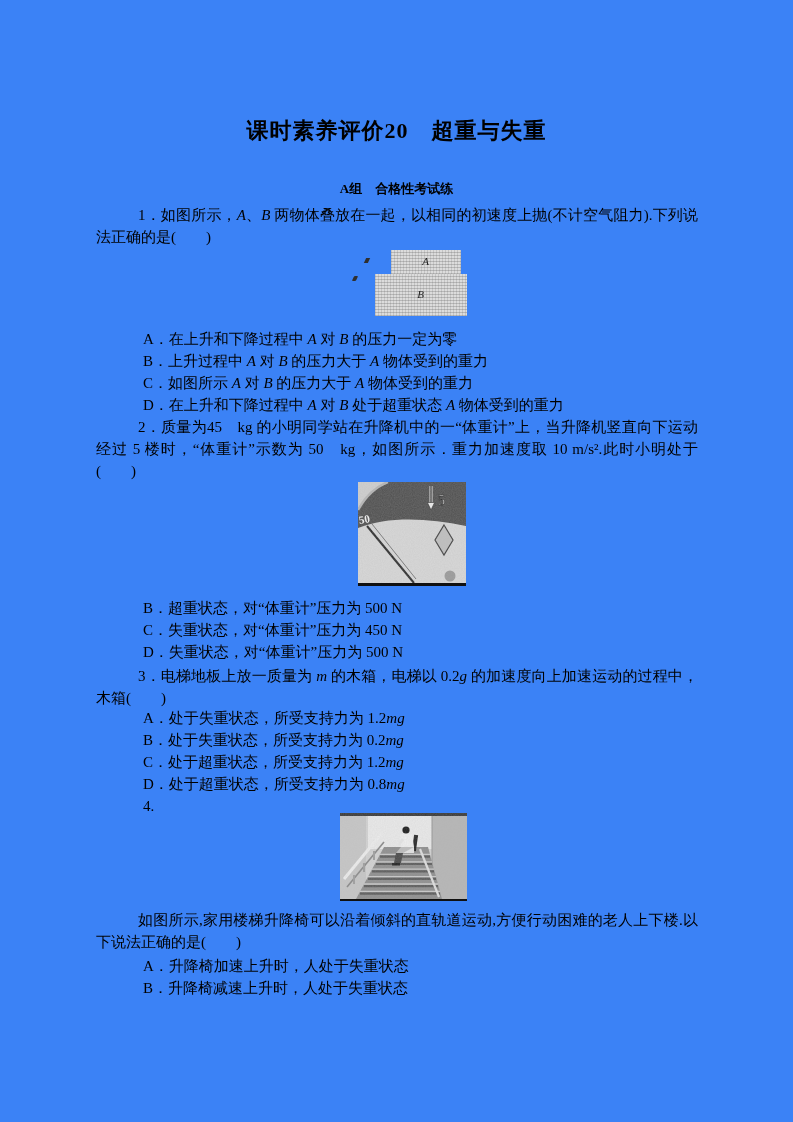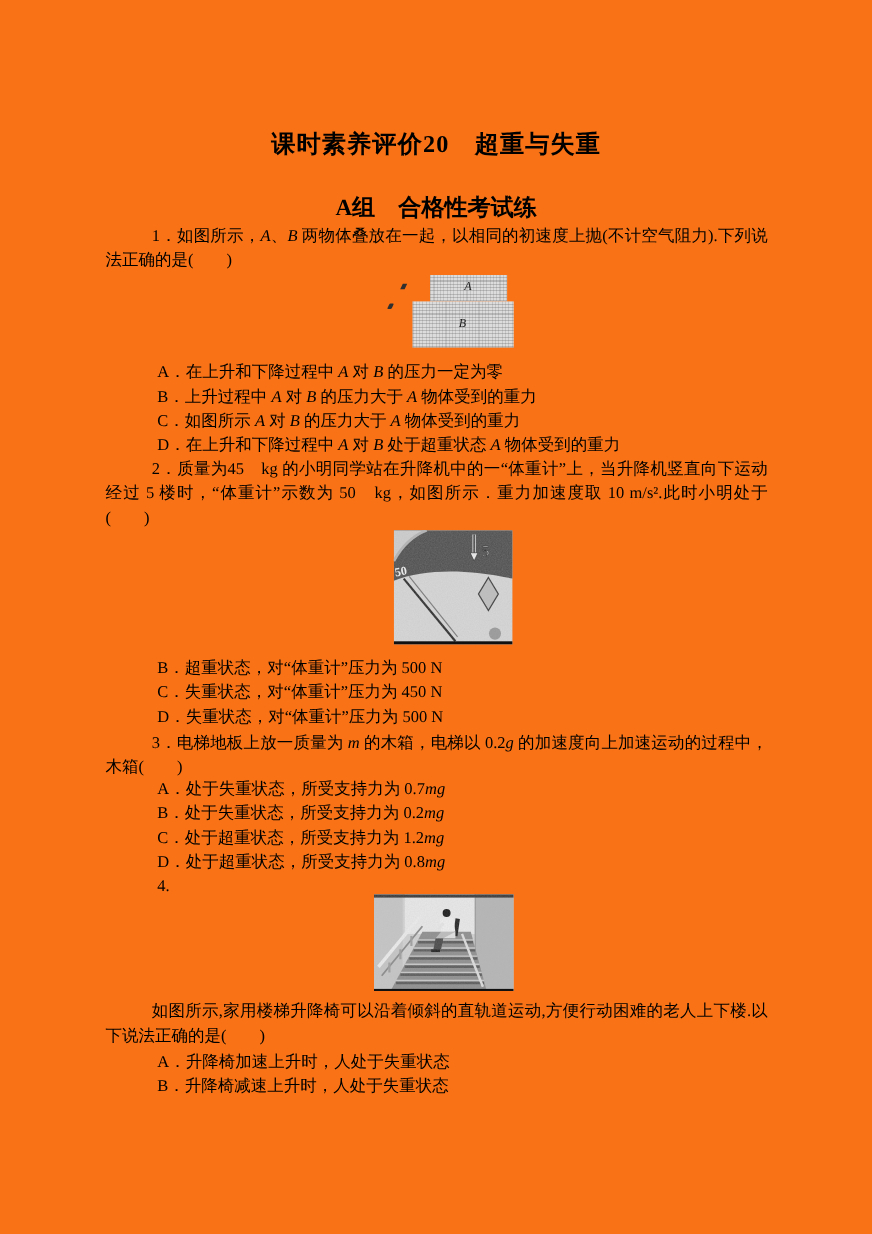--- a/index.html
+++ b/index.html
@@ -1,38 +1,38 @@
 <!DOCTYPE html>
 <html><head>
 <meta charset="utf-8">
 <style>
   html,body{margin:0;padding:0;background:#ffffff;}
   .page{
     position:relative;
     width:793px;height:1122px;
     margin:0 auto;
-    background:#f97316;
+    background:#3b82f6;
     color:#000;
     font-family:"Liberation Serif","DejaVu Serif",serif;
     font-size:15px;
     overflow:hidden;
   }
   .title{
     margin:0;
     padding-top:117px;
     text-align:center;
     font-size:22px;
     line-height:28px;
     font-weight:700;
     letter-spacing:1px;
   }
   .section{
     margin-top:35px;
     text-align:center;
-    font-size:21px;
+    font-size:13px;
     line-height:17px;
     font-weight:700;
   }
   .stem{
     margin:7px 95px 0 96px;
     text-indent:42px;
     text-align:justify;
     line-height:22px;
   }
   .stem.mt0{margin-top:0;}
@@ -149,21 +149,21 @@
 
   <div class="opts o2">
     <p class="opt"><span>B．超重状态，对“体重计”压力为 500 N</span></p>
     <p class="opt"><span>C．失重状态，对“体重计”压力为 450 N</span></p>
     <p class="opt"><span>D．失重状态，对“体重计”压力为 500 N</span></p>
   </div>
 
   <p class="stem mt2"><span>3．电梯地板上放一质量为 </span><span class="it">m</span><span> 的木箱，电梯以 0.2</span><span class="it">g</span><span> 的加速度向上加速运动的过程中，木箱(　　)</span></p>
 
   <div class="opts o3">
-    <p class="opt"><span>A．处于失重状态，所受支持力为 0.7</span><span class="it">mg</span></p>
+    <p class="opt"><span>A．处于失重状态，所受支持力为 1.2</span><span class="it">mg</span></p>
     <p class="opt"><span>B．处于失重状态，所受支持力为 0.2</span><span class="it">mg</span></p>
     <p class="opt"><span>C．处于超重状态，所受支持力为 1.2</span><span class="it">mg</span></p>
     <p class="opt"><span>D．处于超重状态，所受支持力为 0.8</span><span class="it">mg</span></p>
     <p class="opt">4.</p>
   </div>
 
   <div class="figwrap fig-stairs">
     <svg width="127" height="88" viewBox="0 0 127 88">
       <rect width="127" height="88" fill="#d2d2d2"></rect>
       <rect x="28" width="64" height="36" fill="#e9e9e9"></rect>

